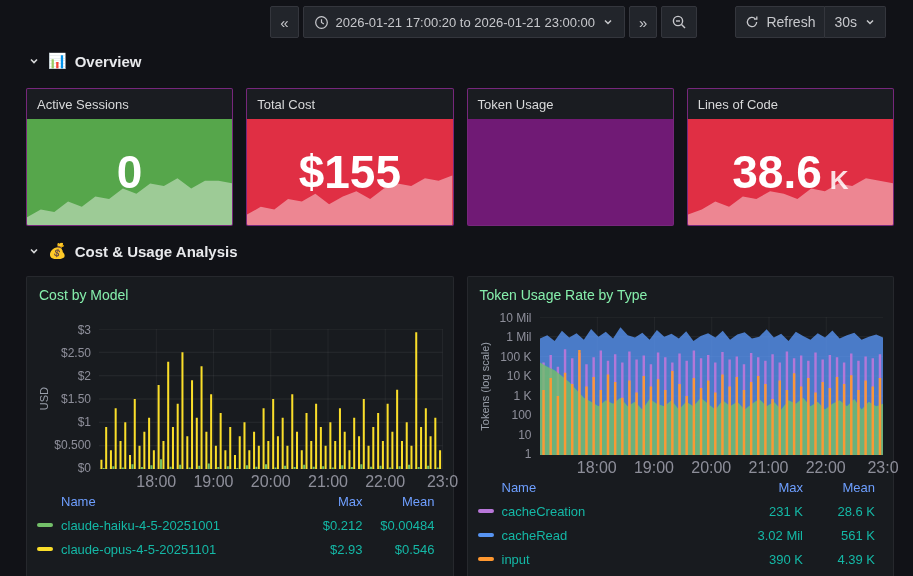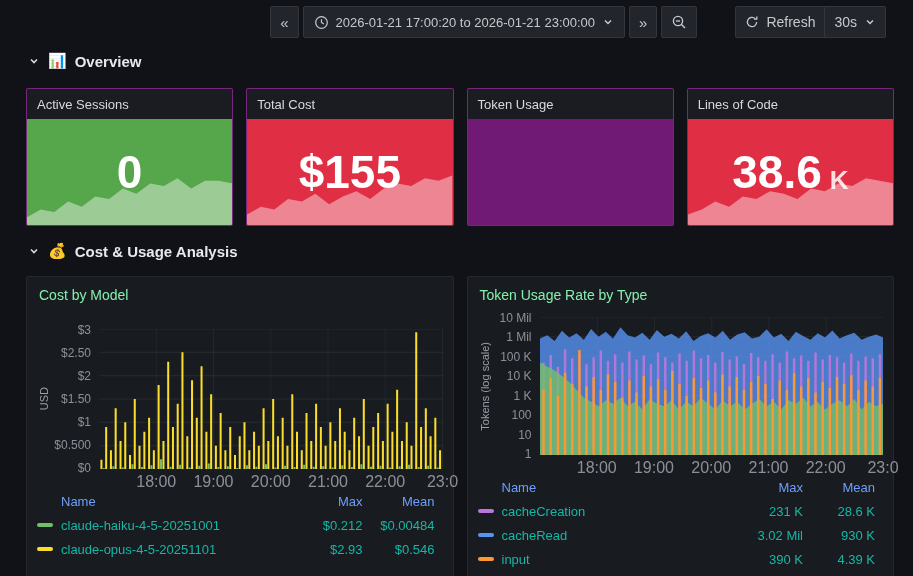--- a/index.html
+++ b/index.html
@@ -303,21 +303,21 @@
           </span>
           <span class="lg-val">231 K</span>
           <span class="lg-val">28.6 K</span>
         </div>
         <div class="lg-row">
           <span class="lg-name">
             <i class="swatch" style="background: rgb(87, 148, 242);"></i>
             <span>cacheRead</span>
           </span>
           <span class="lg-val">3.02 Mil</span>
-          <span class="lg-val">930 K</span>
+          <span class="lg-val">561 K</span>
         </div>
         <div class="lg-row">
           <span class="lg-name">
             <i class="swatch" style="background: rgb(255, 152, 48);"></i>
             <span>input</span>
           </span>
           <span class="lg-val">390 K</span>
           <span class="lg-val">4.39 K</span>
         </div>
       </div>

